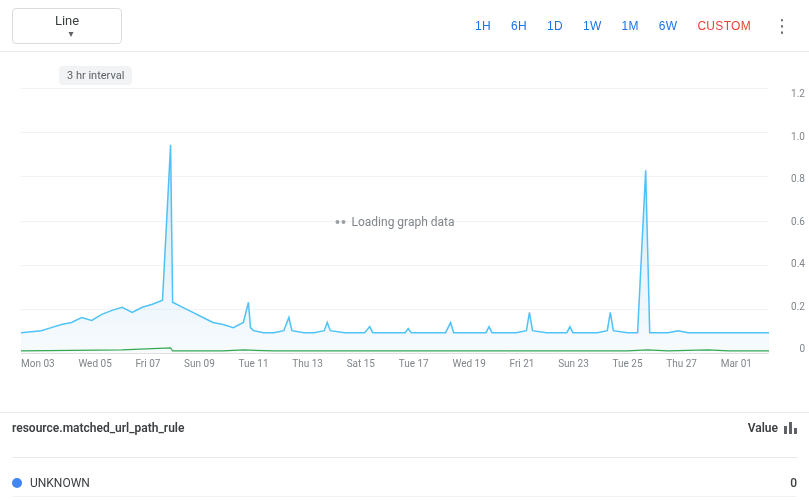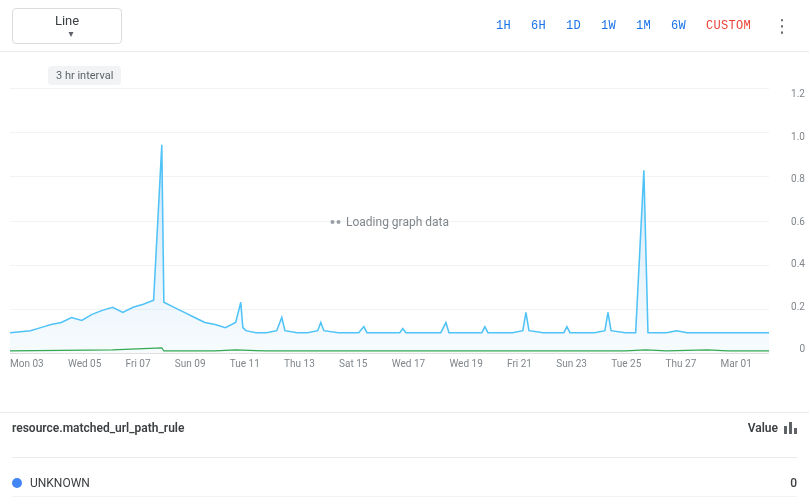--- a/index.html
+++ b/index.html
@@ -54,21 +54,20 @@
     .time-btn {
       padding: 4px 8px;
       font-size: 12px;
       cursor: pointer;
       border: none;
       background: none;
       border-radius: 4px;
       color: #1a73e8;
       font-weight: 500;
       letter-spacing: 0.3px;
-      font-family: Liberation Mono, monospace;
     }
 
     .time-btn.custom {
       color: #ea4335;
     }
 
     .save-chart-btn {
       padding: 6px 16px;
       border: 1px solid #dadce0;
       border-radius: 4px;
@@ -82,21 +81,21 @@
       padding: 4px 6px;
       border: none;
       background: none;
       cursor: pointer;
       color: #5f6368;
       font-size: 18px;
     }
 
     .chart-area {
       position: relative;
-      padding: 8px 0 0 0;
+      padding: 8px 0 0 11px;
       height: 360px;
     }
 
     .interval-badge {
       display: inline-block;
       background: #f1f3f4;
       border-radius: 4px;
       padding: 3px 8px;
       font-size: 11px;
       color: #5f6368;
@@ -362,21 +361,21 @@
     </div>
 
     <div class="x-axis">
       <span>Mon 03</span>
       <span>Wed 05</span>
       <span>Fri 07</span>
       <span>Sun 09</span>
       <span>Tue 11</span>
       <span>Thu 13</span>
       <span>Sat 15</span>
-      <span>Wed 17</span>
+      <span>Tue 17</span>
       <span>Wed 19</span>
       <span>Fri 21</span>
       <span>Sun 23</span>
       <span>Tue 25</span>
       <span>Thu 27</span>
       <span>Mar 01</span>
     </div>
   </div>
 </div>
 

